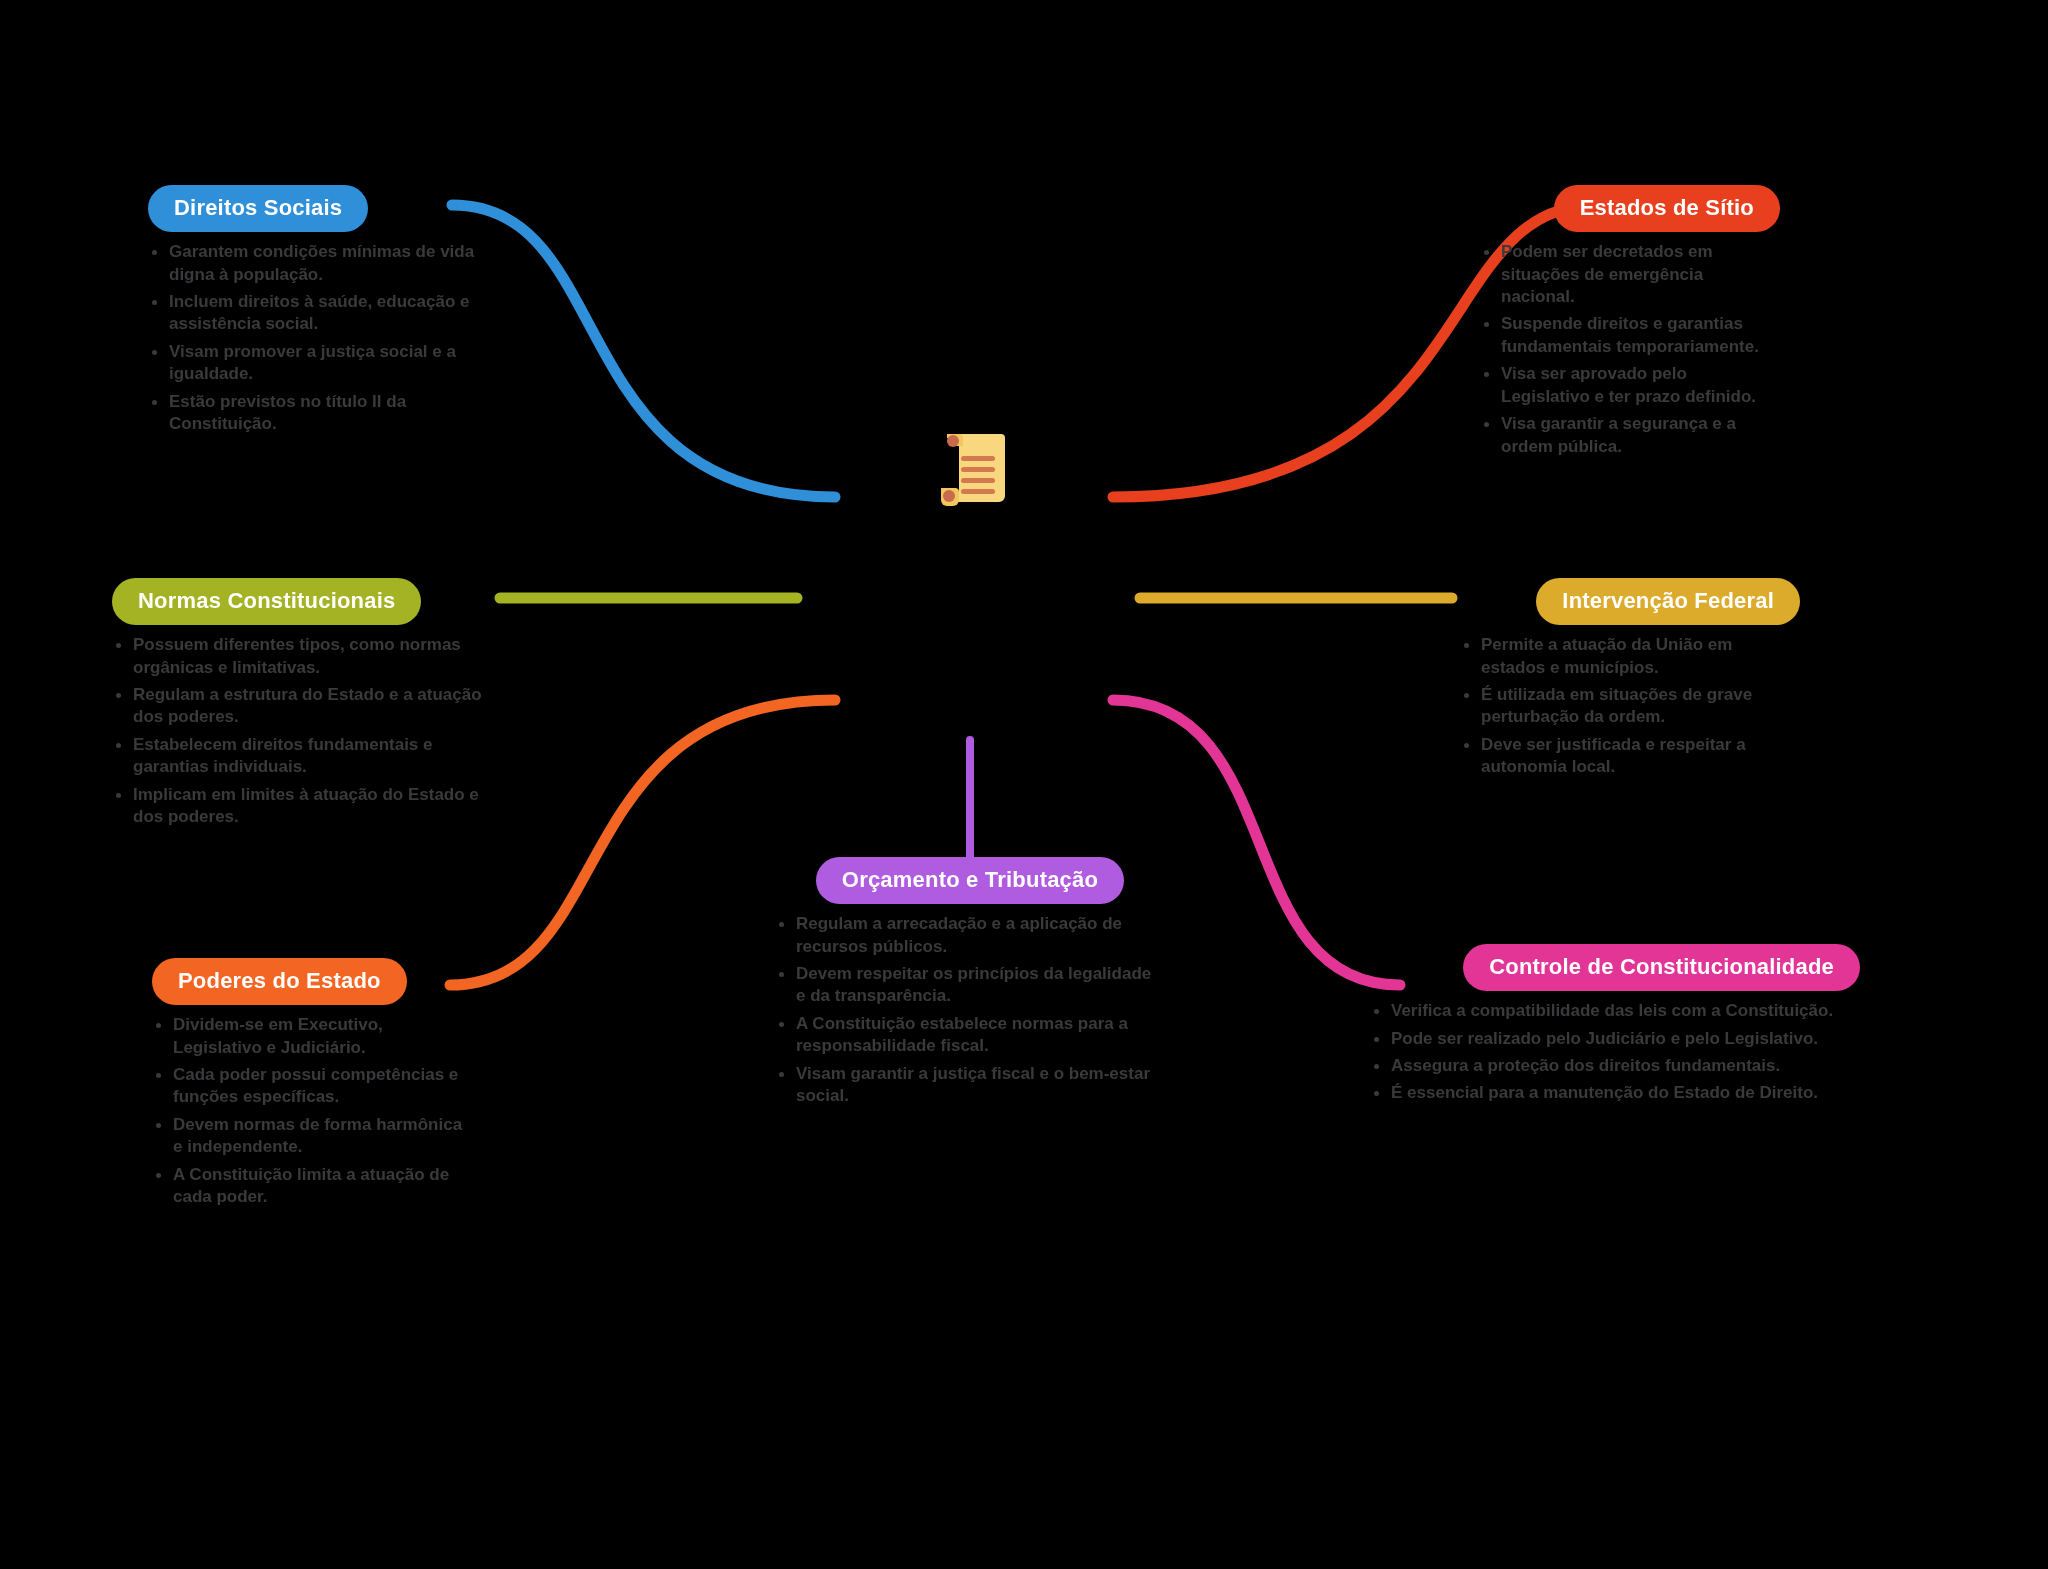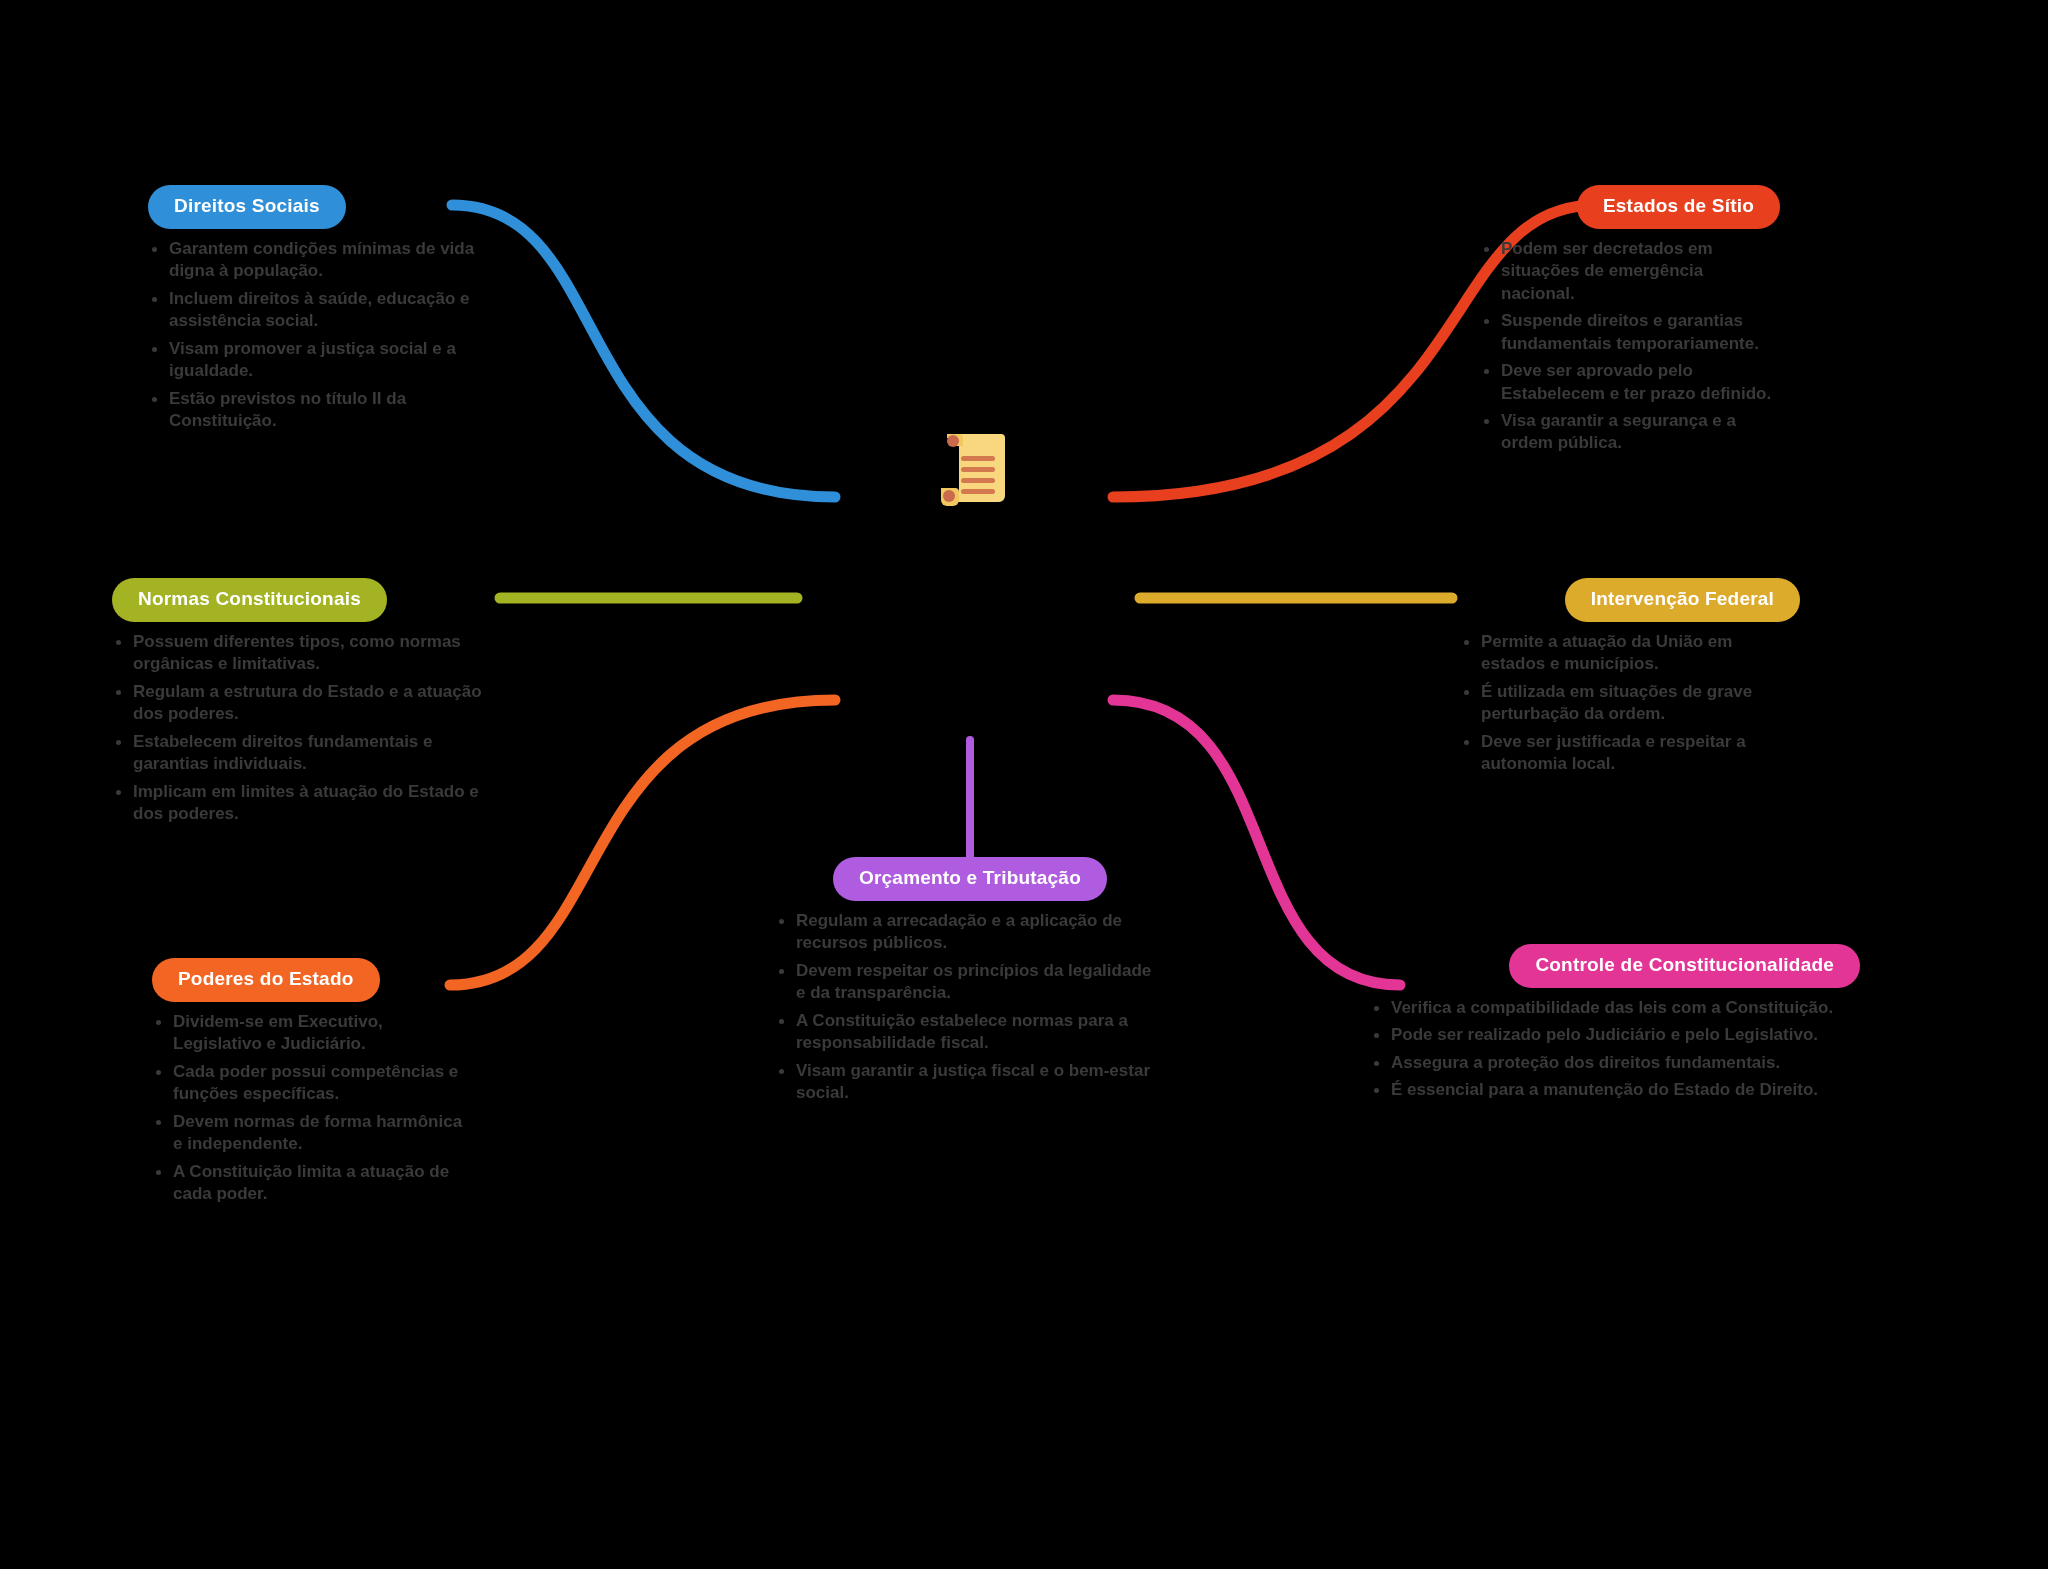--- a/index.html
+++ b/index.html
@@ -13,21 +13,21 @@
   #canvas{ position:absolute; inset:0; width:2048px; height:1569px; }
   #edges{ position:absolute; inset:0; width:2048px; height:1569px; pointer-events:none; }
 
   .node{ position:absolute; }
 
   .pill{
     display:inline-flex; align-items:center; justify-content:center;
     border-radius:999px;
     color:#ffffff;
     font-weight:700;
-    font-size:19px;
+    font-size:22px;
     letter-spacing:0.2px;
     padding:11px 26px 13px 26px;
     white-space:nowrap;
     line-height:1.05;
   }
   .node.right .pill-wrap{ display:flex; justify-content:flex-end; }
   .node.left  .pill-wrap{ display:flex; justify-content:flex-start; }
   .node.center .pill-wrap{ display:flex; justify-content:center; }
 
   ul.bullets{
@@ -123,21 +123,21 @@
     </ul>
   </div>
 
   <div class="node right" id="n-estados-sitio">
     <div class="pill-wrap">
       <div class="pill" style="background-color: rgb(232, 64, 31);">Estados de Sítio</div>
     </div>
     <ul class="bullets">
       <li>Podem ser decretados em situações de emergência nacional.</li>
       <li>Suspende direitos e garantias fundamentais temporariamente.</li>
-      <li>Deve ser aprovado pelo Estabelecem e ter prazo definido.</li>
+      <li>Visa ser aprovado pelo Legislativo e ter prazo definido.</li>
       <li>Visa garantir a segurança e a ordem pública.</li>
     </ul>
   </div>
 
   <div class="node left" id="n-normas">
     <div class="pill-wrap">
       <div class="pill" style="background-color: rgb(163, 179, 36);">Normas Constitucionais</div>
     </div>
     <ul class="bullets">
       <li>Possuem diferentes tipos, como normas orgânicas e limitativas.</li>

